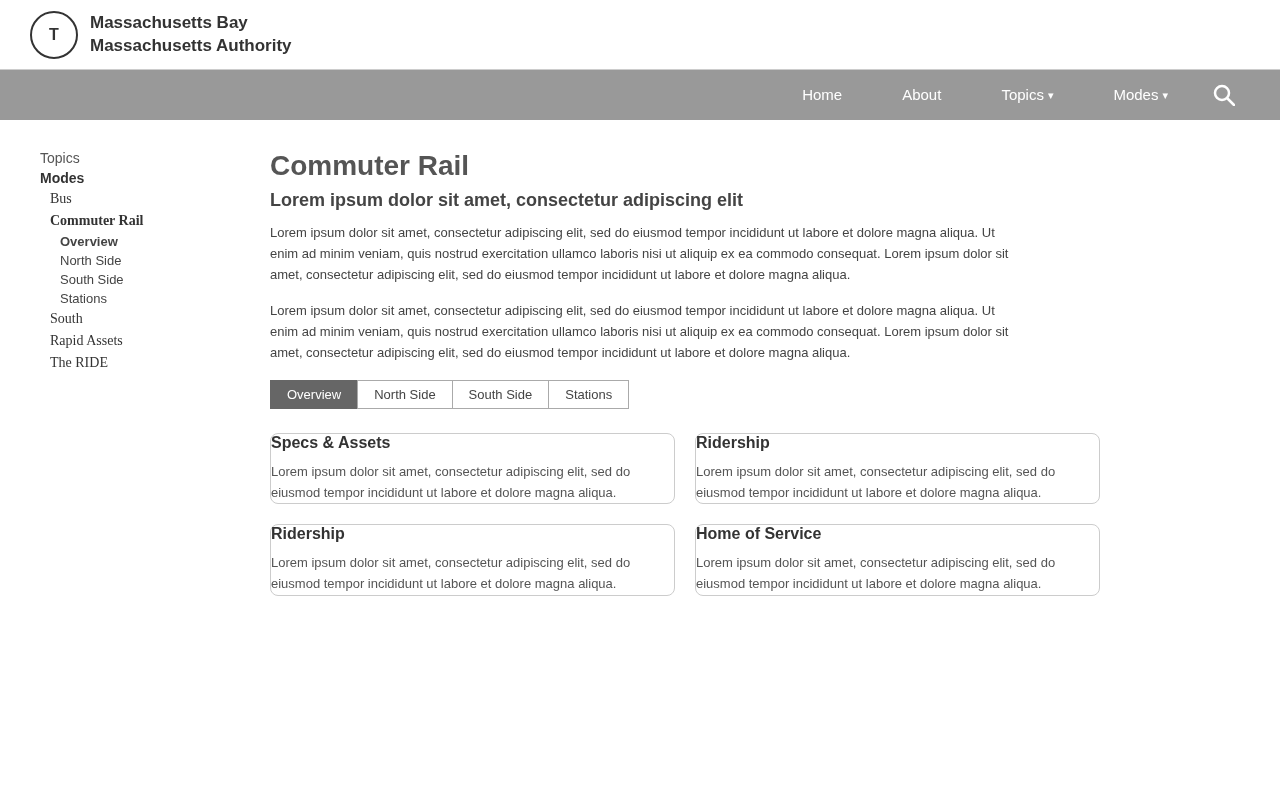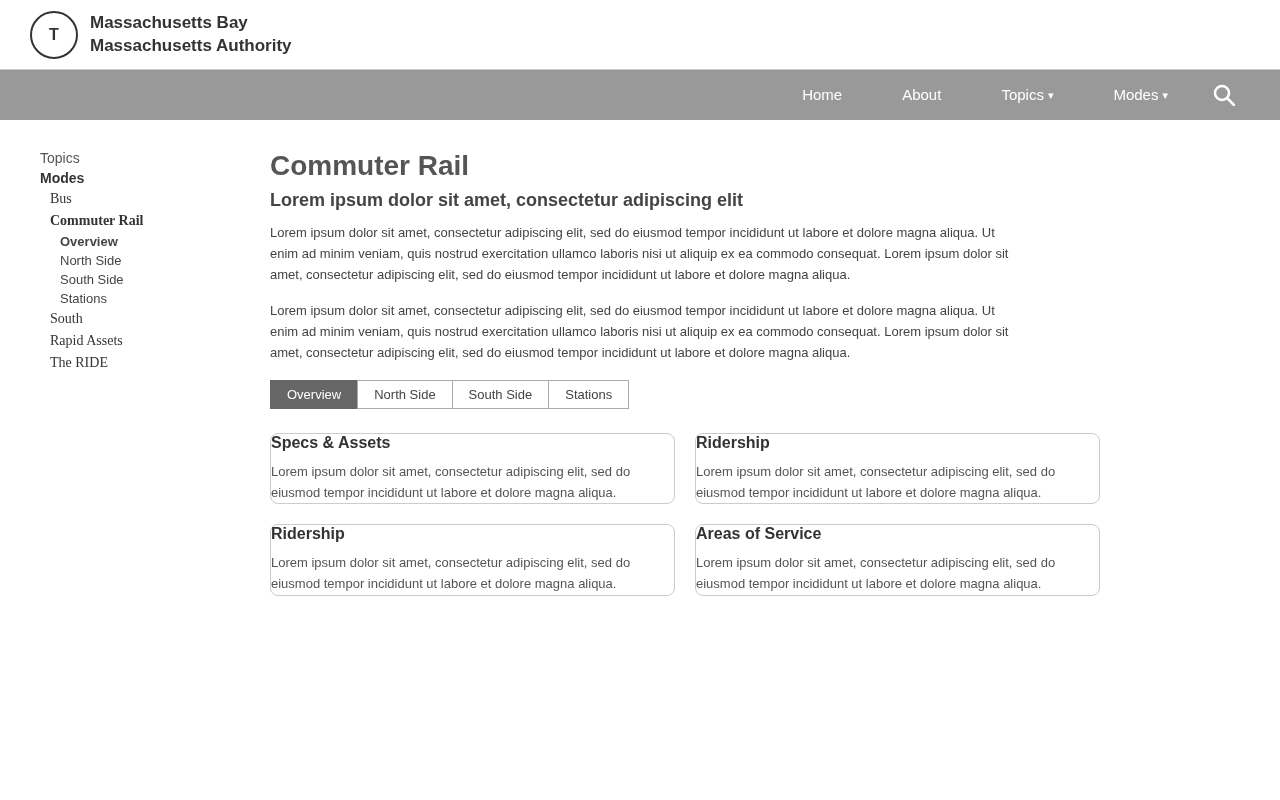--- a/index.html
+++ b/index.html
@@ -288,18 +288,18 @@
       </div>
       <div class="card">
         <div class="card-title">Ridership</div>
         <div class="card-text">Lorem ipsum dolor sit amet, consectetur adipiscing elit, sed do eiusmod tempor incididunt ut labore et dolore magna aliqua.</div>
       </div>
       <div class="card">
         <div class="card-title">Ridership</div>
         <div class="card-text">Lorem ipsum dolor sit amet, consectetur adipiscing elit, sed do eiusmod tempor incididunt ut labore et dolore magna aliqua.</div>
       </div>
       <div class="card">
-        <div class="card-title">Areas of Service</div>
+        <div class="card-title">Home of Service</div>
         <div class="card-text">Lorem ipsum dolor sit amet, consectetur adipiscing elit, sed do eiusmod tempor incididunt ut labore et dolore magna aliqua.</div>
       </div>
     </div>
   </main>
 </div>
 
 </body></html>

